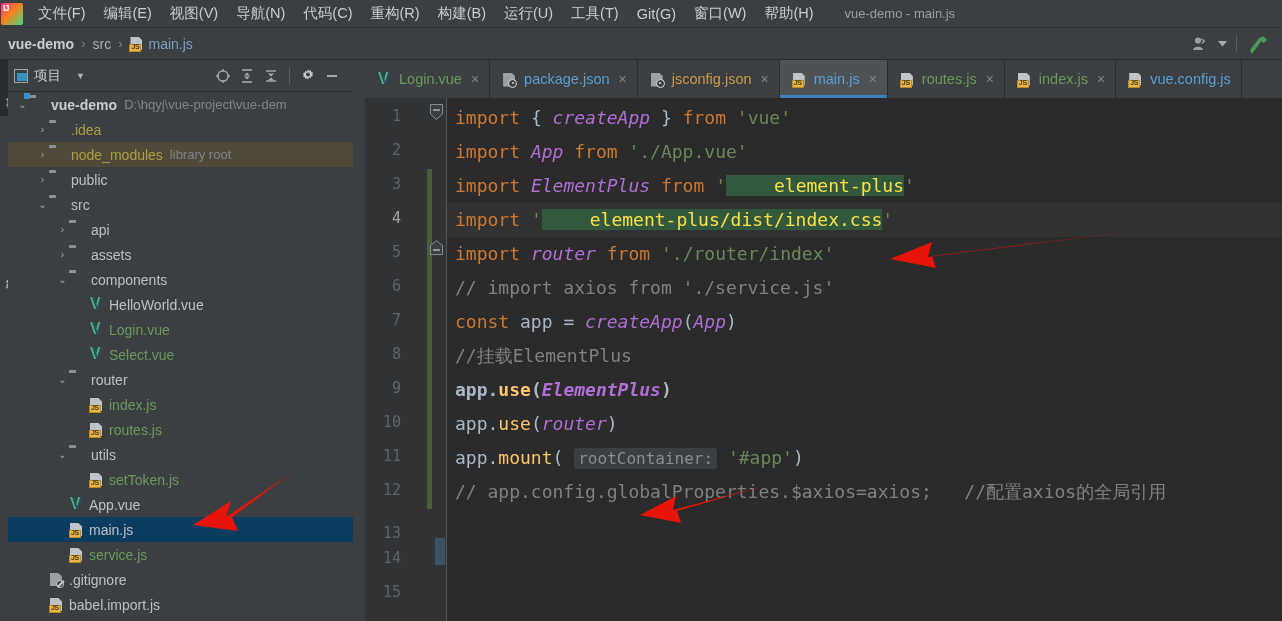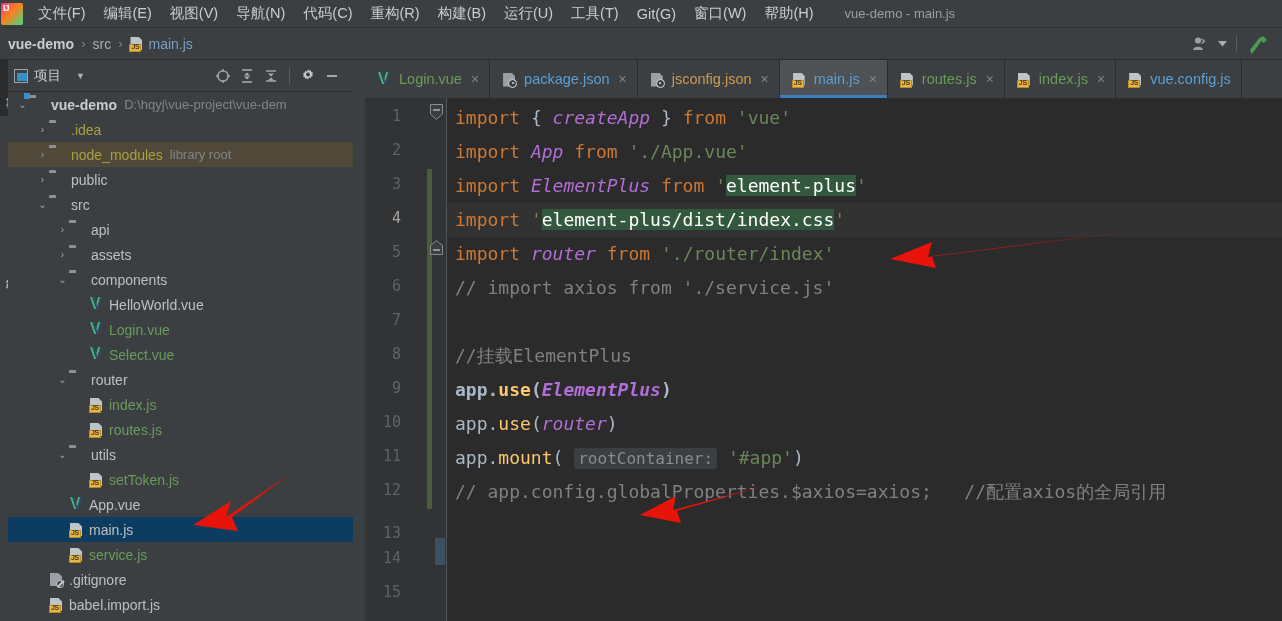--- a/index.html
+++ b/index.html
@@ -154,21 +154,21 @@
     font-family:"DejaVu Sans Mono", monospace; font-size:18px; white-space:pre;
   }
   .curline { position:absolute; left:0; right:0; height:34px; background:#323232; }
   .kw   { color:#CC7832; }
   .cls  { color:#B16ED6; font-style:italic; }
   .str  { color:#6A8759; }
   .cmt  { color:#808080; }
   .fn   { color:#FFC66D; }
   .def  { color:#A9B7C6; }
   .br   { color:#A9B7C6; }
-  .hlstr{ background:#32593D; color:#ffffff; }
+  .hlstr{ background:#32593D; color:#fde047;padding-left:48px; }
   .hint {
     background:#3C3F41; color:#8C8C8C; border-radius:3px;
     padding:1px 4px; font-size:16px;
   }
 
   
   .arrowimg { position:absolute; pointer-events:none; }
 </style>
 </head>
 <body>
@@ -520,20 +520,21 @@
           </div>
       </div>
       <div class="vsep"></div>
       <div class="lines" id="lines">
           <div class="cl" style="top: 3px;"><span class="kw">import</span>&nbsp;<span class="br">{</span>&nbsp;<span class="cls">createApp</span>&nbsp;<span class="br">}</span>&nbsp;<span class="kw">from</span>&nbsp;<span class="str">'vue'</span></div>
           <div class="cl" style="top: 37px;"><span class="kw">import</span>&nbsp;<span class="cls">App</span>&nbsp;<span class="kw">from</span>&nbsp;<span class="str">'./App.vue'</span></div>
           <div class="cl" style="top: 71px;"><span class="kw">import</span>&nbsp;<span class="cls">ElementPlus</span>&nbsp;<span class="kw">from</span>&nbsp;<span class="str">'</span><span class="hlstr">element-plus</span><span class="str">'</span></div>
           <div class="cl" style="top: 139px;"><span class="kw">import</span>&nbsp;<span class="cls">router</span>&nbsp;<span class="kw">from</span>&nbsp;<span class="str">'./router/index'</span></div>
           <div class="cl" style="top: 105px;"><span class="kw">import</span>&nbsp;<span class="str">'</span><span class="hlstr">element-plus/dist/index.css</span><span class="str">'</span></div>
           <div class="cl" style="top: 173px;"><span class="cmt">// import axios from './service.js'</span></div>
+          <div class="cl" style="top: 207px;"><span class="kw">const</span>&nbsp;<span class="def">app</span>&nbsp;<span class="br">=</span>&nbsp;<span class="cls">createApp</span><span class="br">(</span><span class="cls">App</span><span class="br">)</span></div>
           <div class="cl" style="top: 241px;"><span class="cmt">//挂载ElementPlus</span></div>
           <div class="cl" style="top: 275px; font-weight: bold;"><span class="def">app</span><span class="br">.</span><span class="fn">use</span><span class="br">(</span><span class="cls">ElementPlus</span><span class="br">)</span></div>
           <div class="cl" style="top: 309px;"><span class="def">app</span><span class="br">.</span><span class="fn">use</span><span class="br">(</span><span class="cls">router</span><span class="br">)</span></div>
           <div class="cl" style="top: 343px;"><span class="def">app</span><span class="br">.</span><span class="fn">mount</span><span class="br">(</span>&nbsp;<span class="hint">rootContainer:</span>&nbsp;<span class="str">'#app'</span><span class="br">)</span></div>
           <div class="cl" style="top: 377px;"><span class="cmt">// app.config.globalProperties.$axios=axios;   //配置axios的全局引用</span></div>
           <div class="cl" style="top: 411px;"></div>
           <div class="cl" style="top: 445px;"></div>
           <div class="cl" style="top: 479px;"></div>
         </div>
 

